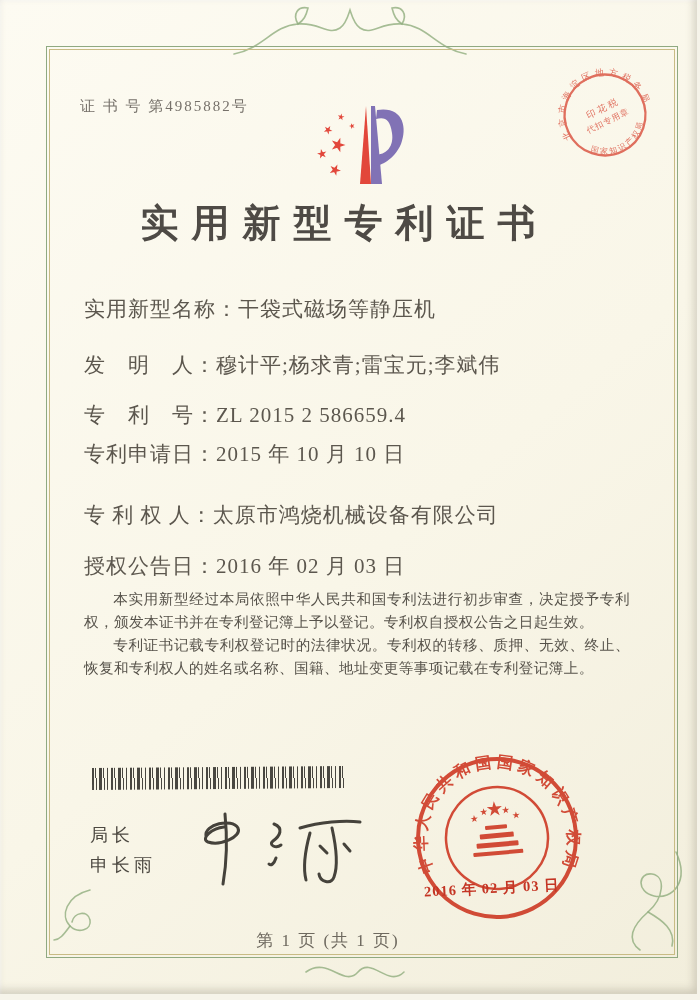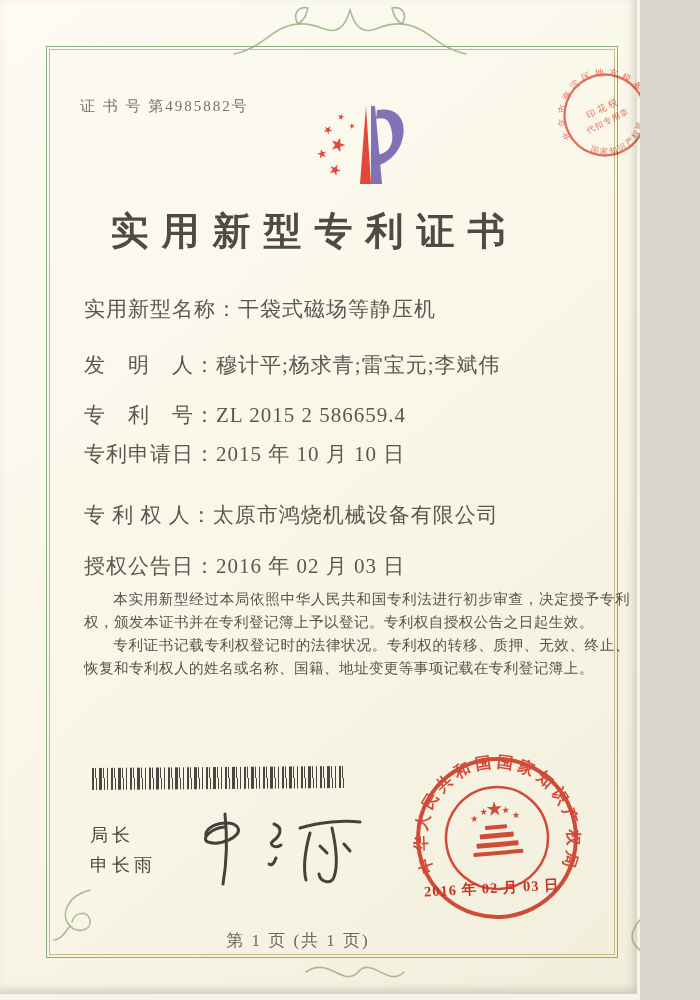--- a/index.html
+++ b/index.html
@@ -1,26 +1,26 @@
 <!DOCTYPE html>
 <html><head>
 <meta charset="utf-8">
 <style>
   html,body{margin:0;padding:0;background:#d8d5cc;}
-  .page{position:relative;width:640px;height:1000px;background:#f6f4ea;overflow:hidden;
+  .page{position:relative;width:700px;height:1000px;background:#f6f4ea;overflow:hidden;
         font-family:"Liberation Serif","DejaVu Serif",serif;}
   .paper{position:absolute;inset:0 3px 6px 0;
          background:linear-gradient(140deg,#fdfbf2 0%,#f9f6e8 55%,#f2eedc 100%);
          box-shadow:inset -3px -4px 8px rgba(110,105,85,.28), inset 1px 1px 3px rgba(255,255,255,.7);}
   .frame{position:absolute;left:46px;top:46px;right:22px;bottom:42px;border:1.5px solid #8fa981;}
   .frame::after{content:"";position:absolute;inset:2px;border:1px solid #c8bb84;}
 
   .cert-number{position:absolute;left:80px;top:97px;font-size:15px;letter-spacing:2px;color:#76716a;}
   .logo{position:absolute;left:308px;top:102px;width:100px;height:86px;}
-  .title{position:absolute;left:0;right:24px;top:198px;margin:8px;text-align:center;
+  .title{position:absolute;left:0;right:24px;top:198px;margin:0;text-align:center;
          font-size:38px;font-weight:600;letter-spacing:13px;text-indent:13px;color:#4e4a45;}
 
   .field{position:absolute;left:84px;right:36px;font-size:21px;color:#5c574e;
          letter-spacing:1px;white-space:nowrap;}
   .f0{top:295px}.f1{top:351px}.f2{top:401px}.f3{top:440px}.f4{top:501px}.f5{top:552px}
 
   .body-text{position:absolute;left:84px;width:546px;top:588px;font-size:14.6px;
              line-height:23px;color:#57534b;text-align:justify;letter-spacing:.4px;}
   .body-text p{margin:0;text-indent:2em;}
 

